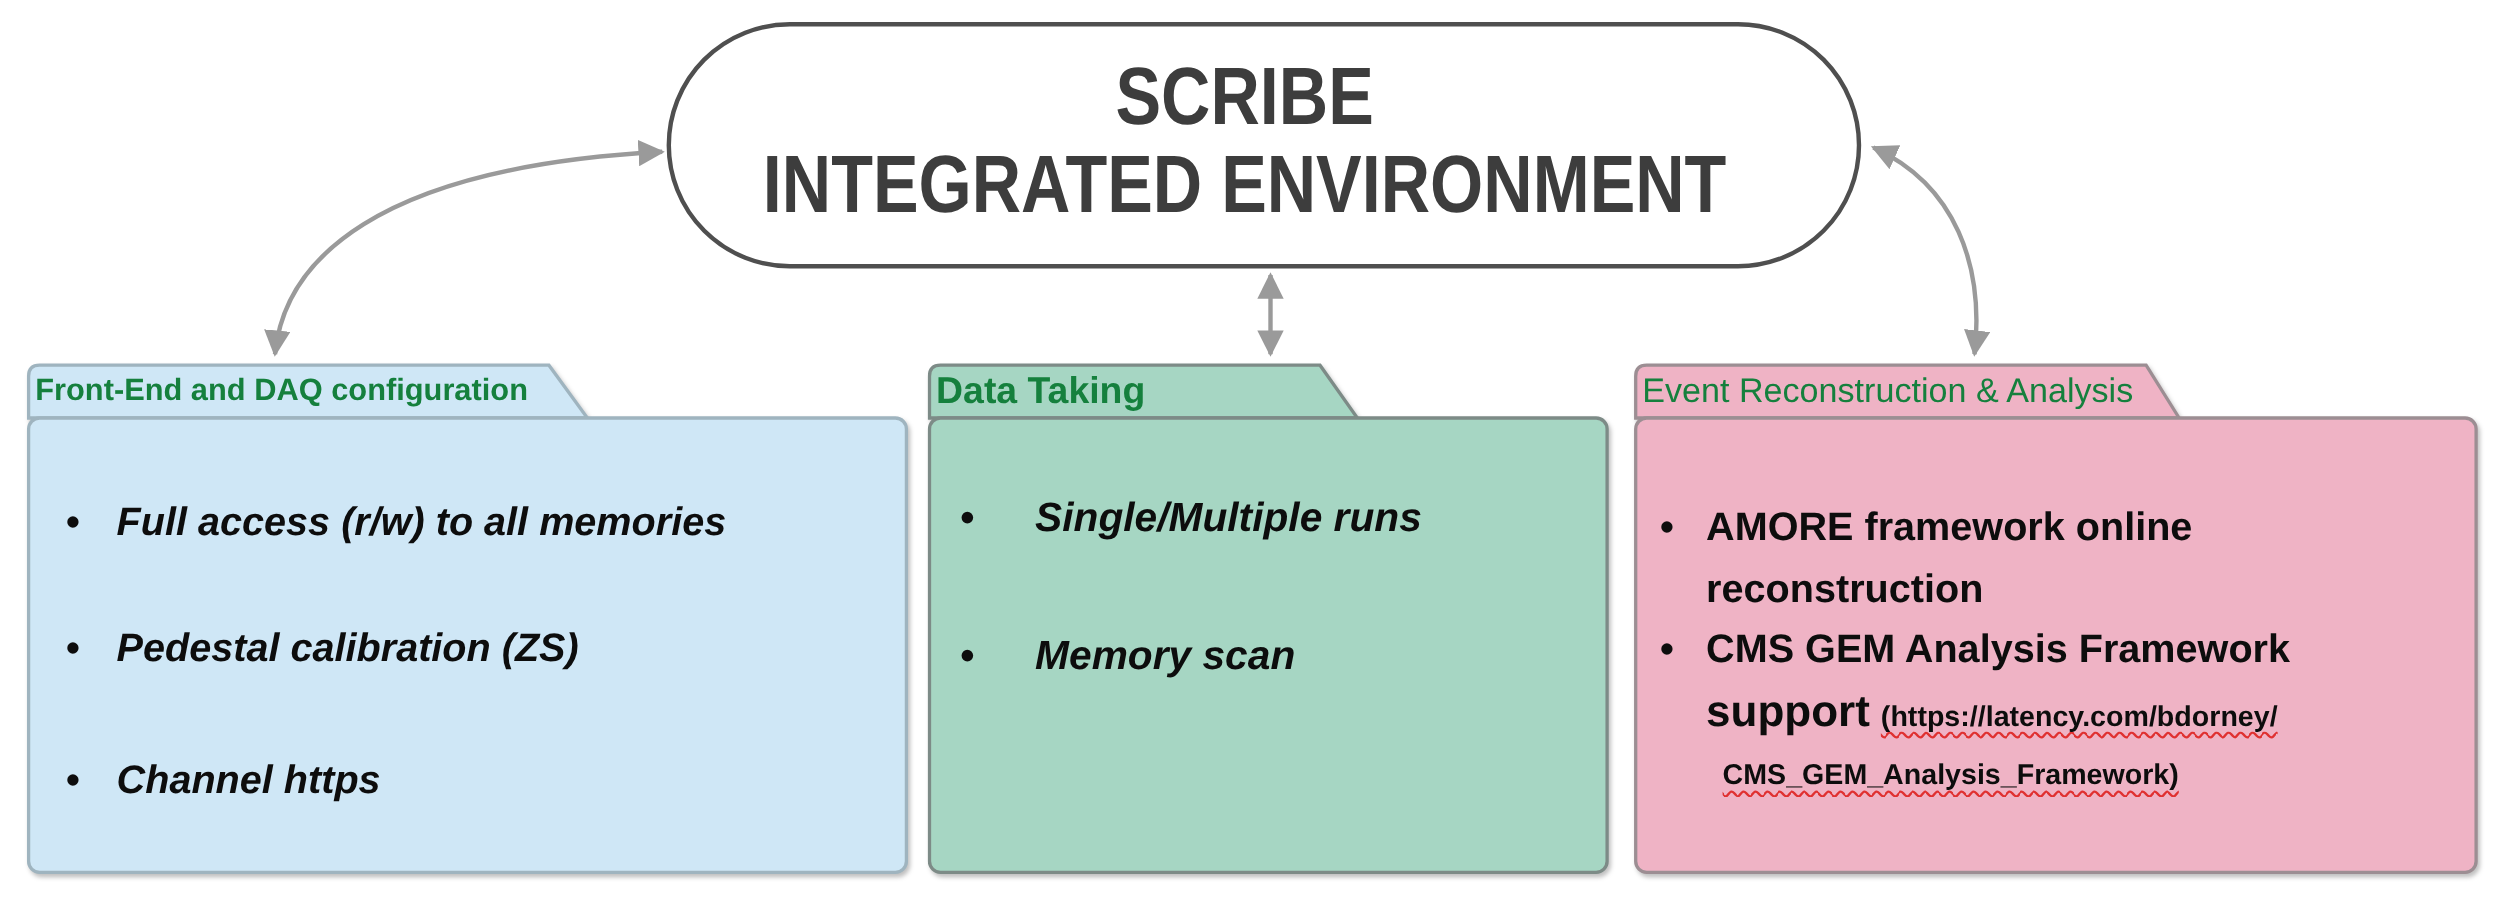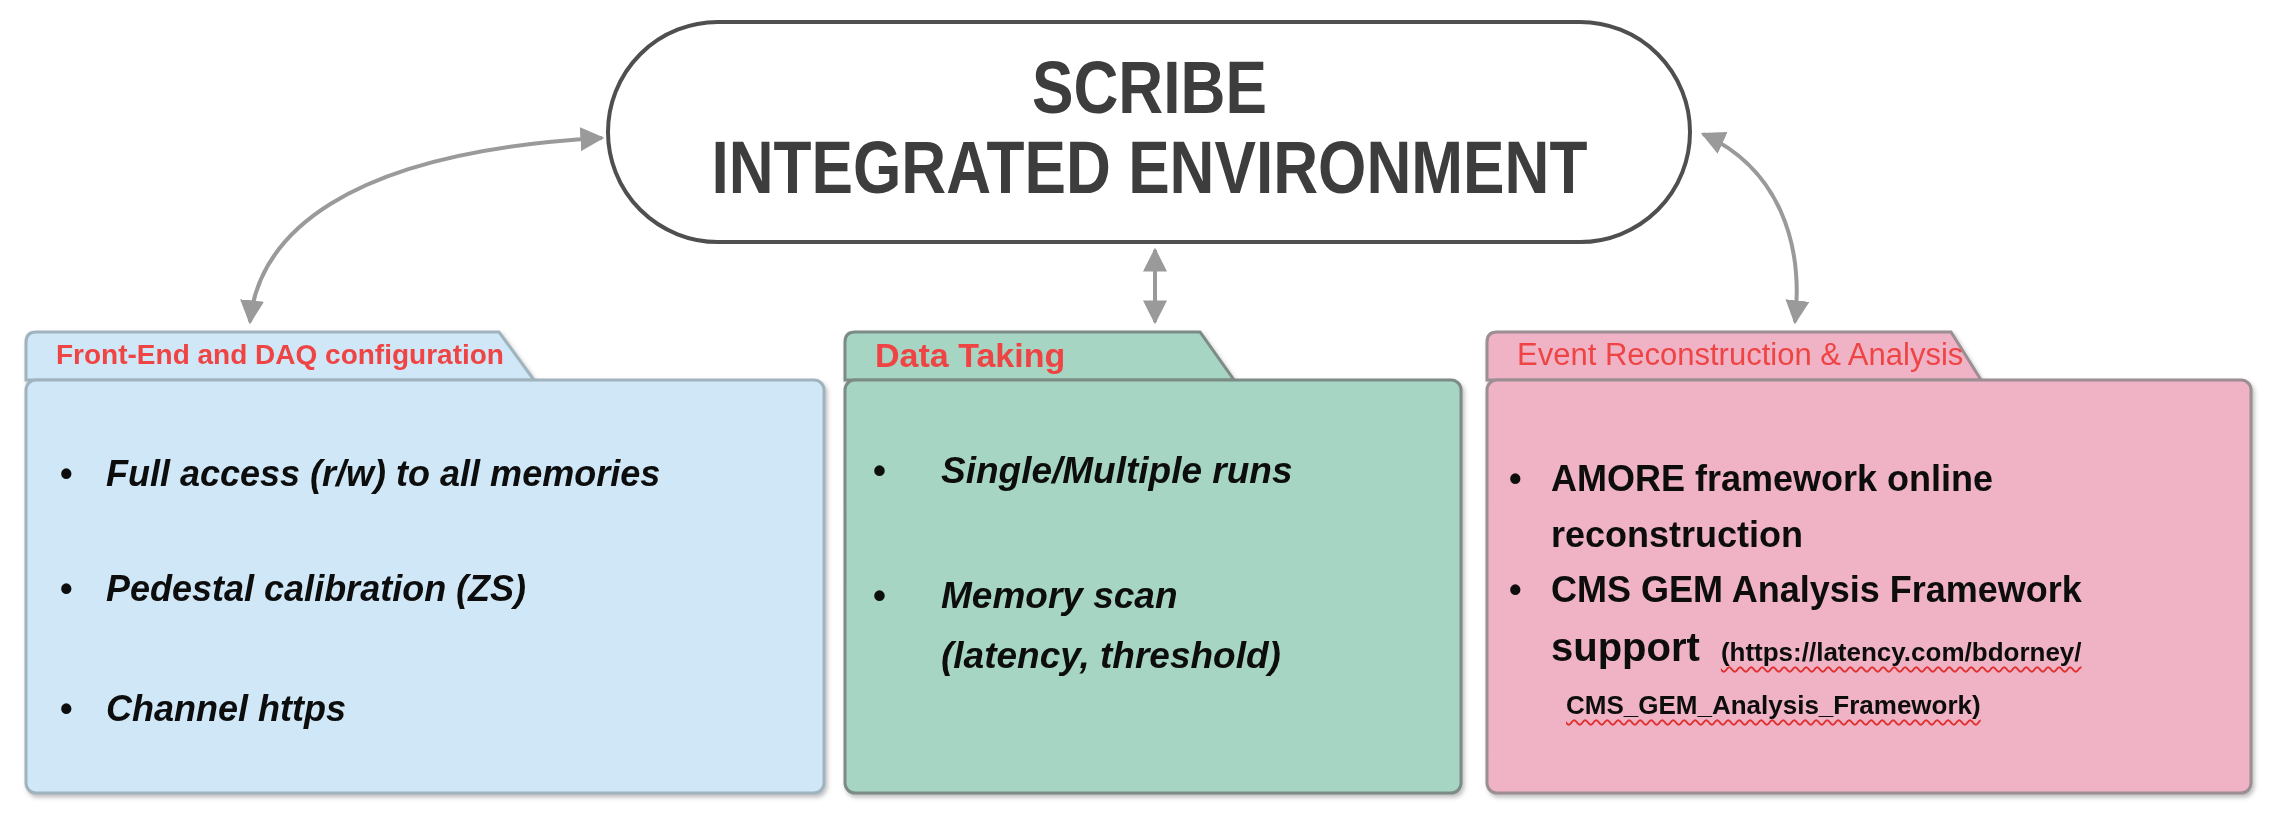--- a/index.html
+++ b/index.html
@@ -4,21 +4,21 @@
 <style>
   html,body{margin:0;padding:0;background:#ffffff;}
   .canvas{
     position:relative;width:2282px;height:815px;background:#ffffff;overflow:hidden;
     font-family:"Liberation Sans", sans-serif;
   }
   
   .scribe-node{
     position:absolute;left:606px;top:20px;width:1086px;height:224px;
     background:#ffffff;border:4px solid #4f4f4f;border-radius:116px;
-    box-sizing:border-box;display:flex;align-items:center;justify-content:center;
+    box-sizing:border-box;display:flex;align-items:center;justify-content:flex-start;
     z-index:2;
   }
   .scribe-title{
     display:flex;flex-direction:column;align-items:center;justify-content:center;
     transform:scaleX(0.84) translateY(-4px);
     font-weight:bold;color:#3d3d3d;font-size:74px;line-height:1.08;
     white-space:nowrap;letter-spacing:0px;text-align:center;
   }
   
   .arrows{position:absolute;left:0;top:0;z-index:3;pointer-events:none;}
@@ -26,38 +26,38 @@
   .folder{position:absolute;top:330px;z-index:1;}
   .folder svg.shape{
     position:absolute;left:0;top:0;
     filter:drop-shadow(2px 3px 2px rgba(0,0,0,0.25));
   }
   .folder-frontend{left:24px;width:802px;height:465px;}
   .folder-datataking{left:843px;width:620px;height:465px;}
   .folder-eventreco{left:1485px;width:768px;height:465px;}
   .tab-label{
     position:absolute;left:0;top:0;height:50px;display:flex;align-items:center;
-    padding-left:32px;color:#ef4444;z-index:2;white-space:nowrap;
+    padding-left:8px;color:#15803d;z-index:2;white-space:nowrap;
   }
   .folder-frontend .tab-label{font-size:28px;font-weight:bold;}
   .folder-datataking .tab-label{font-size:34px;font-weight:bold;}
   .folder-eventreco .tab-label{font-size:31px;font-weight:normal;}
   .item{position:absolute;display:flex;color:#0d0d0d;z-index:2;}
   .blt{flex:0 0 auto;}
   .txt{flex:1 1 auto;}
   
   .folder-frontend .item{left:36px;font:italic bold 36px/44px "Liberation Sans",sans-serif;}
   .folder-frontend .blt{width:46px;font-style:normal;}
   .folder-datataking .item{left:30px;font:italic bold 37px/46px "Liberation Sans",sans-serif;}
   .folder-datataking .blt{width:68px;font-style:normal;}
   .folder-datataking .item.two-line{line-height:60px;}
   
   .folder-eventreco .item{left:24px;font:bold 36px/56px "Liberation Sans",sans-serif;}
   .folder-eventreco .blt{width:42px;}
-  .support-word{font-size:40px;margin-right:21px;}
+  .support-word{font-size:40px;margin-right:10px;}
   .url-small{
     font-size:26px;font-weight:bold;
     text-decoration:underline wavy #e03131 2px;text-underline-offset:5px;
   }
   .line-url{line-height:58px;}
   .line-url2{line-height:42px;margin-left:15px;}
 </style>
 </head>
 <body>
 
@@ -108,21 +108,20 @@
     </svg>
     <div class="tab-label">Data Taking</div>
     <div class="item" style="top:118px">
       <span class="blt">•</span>
       <span class="txt">Single/Multiple runs</span>
     </div>
     <div class="item two-line" style="top:236px">
       <span class="blt">•</span>
       <span class="txt">
         <div>Memory scan</div>
-        <div>(latency, threshold)</div>
       </span>
     </div>
   </div>
 
   <div class="folder folder-eventreco">
     <svg class="shape" width="768" height="465" viewBox="0 0 768 465">
       <path d="M 2 50 L 2 12 Q 2 2 12 2 L 466 2 L 496 50 Z" fill="#efb3c5" stroke="#9c8e93" stroke-width="3"></path>
       <rect x="2" y="50" width="764" height="413" rx="10" fill="#efb3c5" stroke="#9c8e93" stroke-width="3"></rect>
     </svg>
     <div class="tab-label">Event Reconstruction &amp; Analysis</div>

